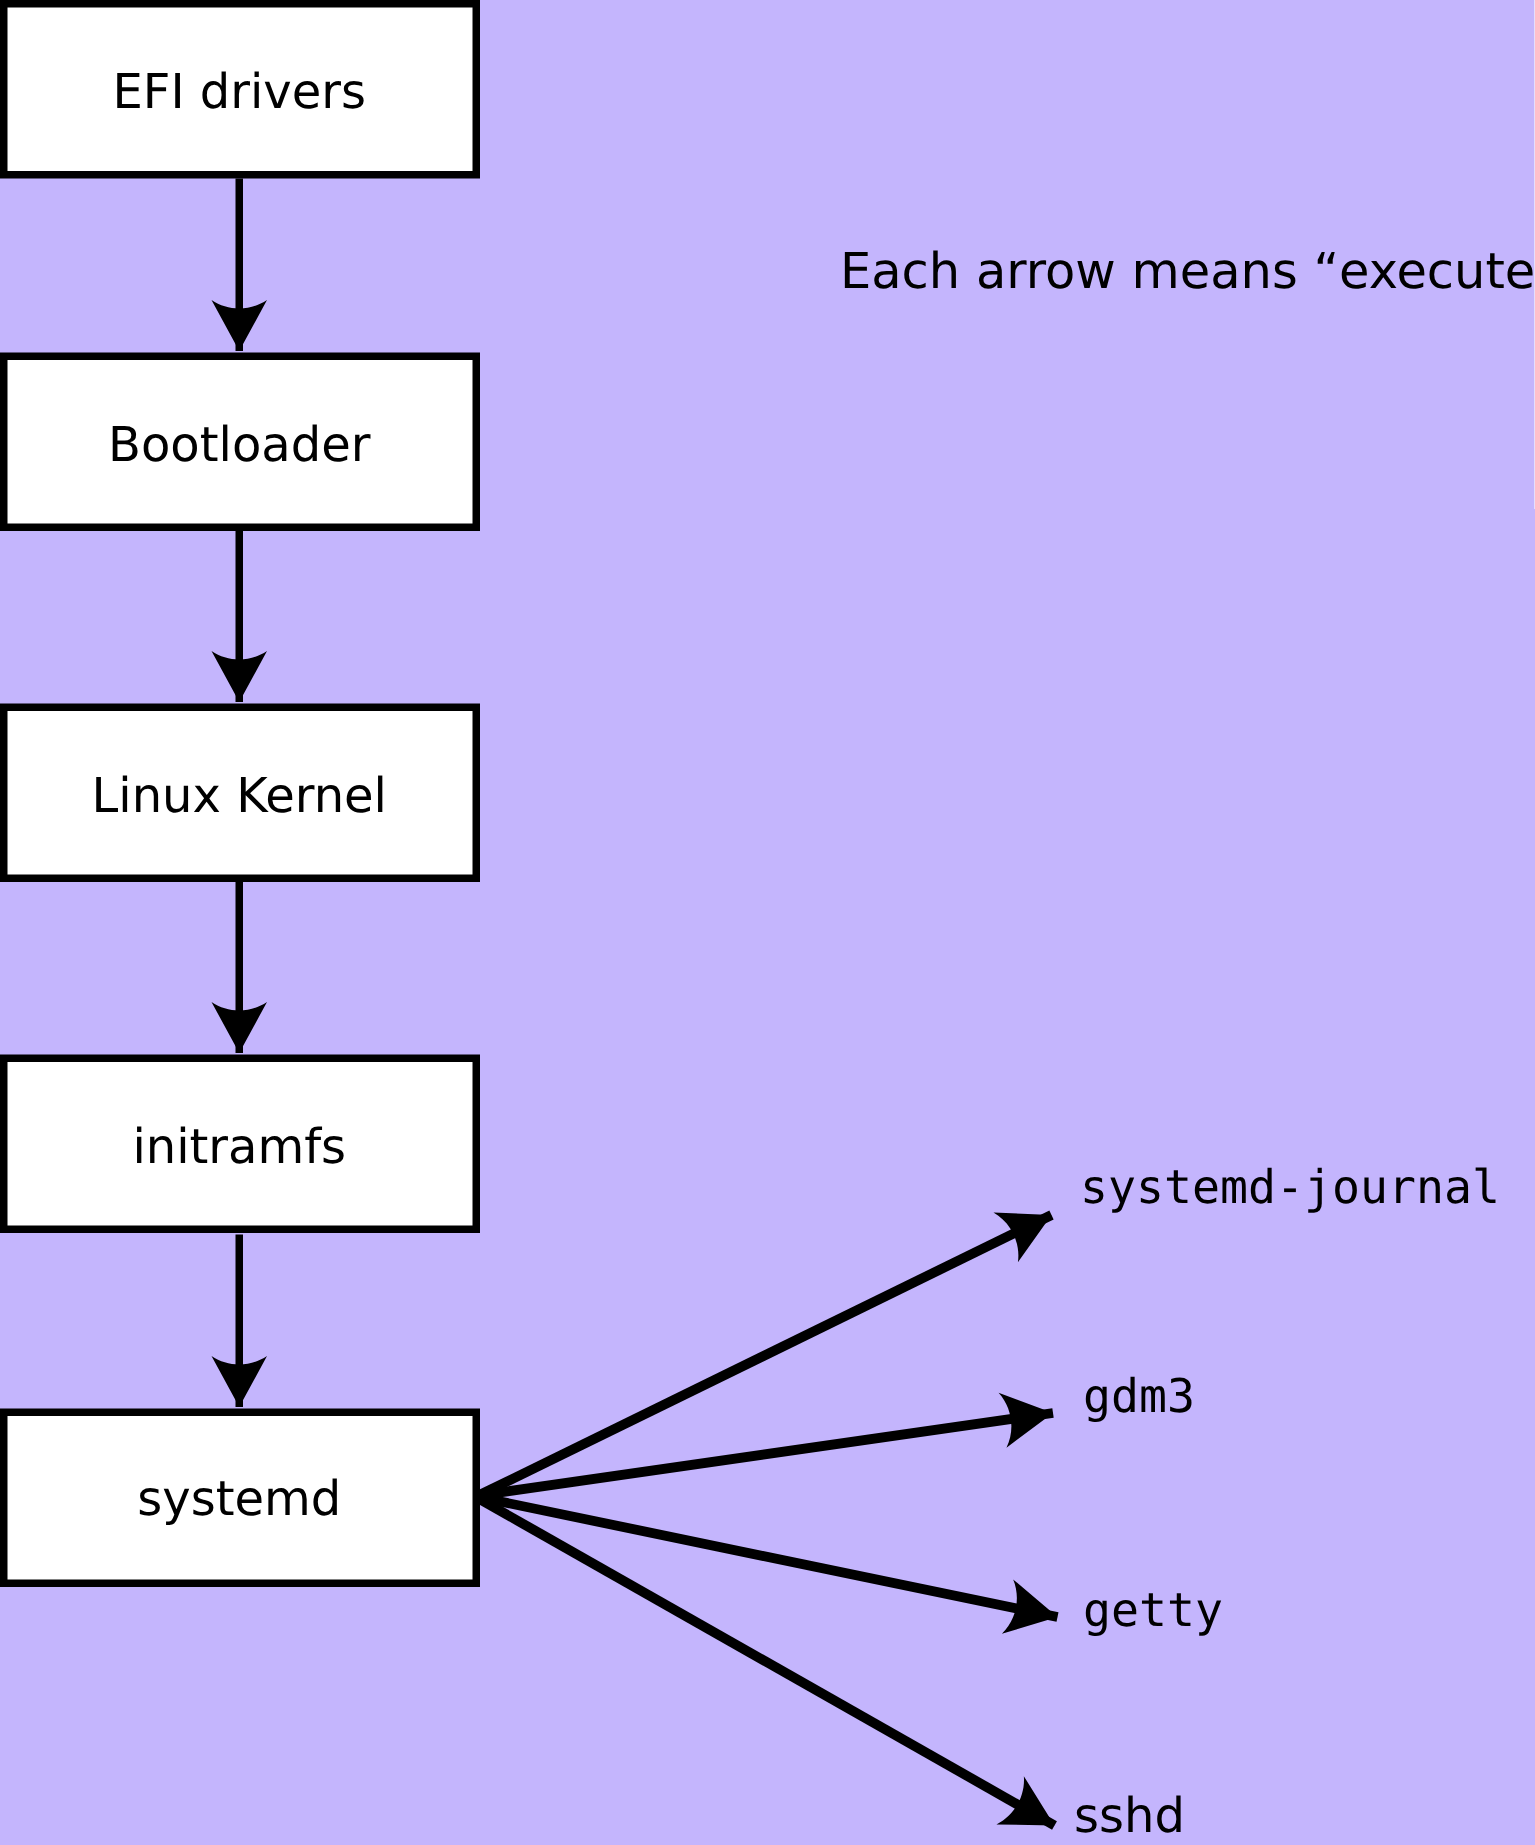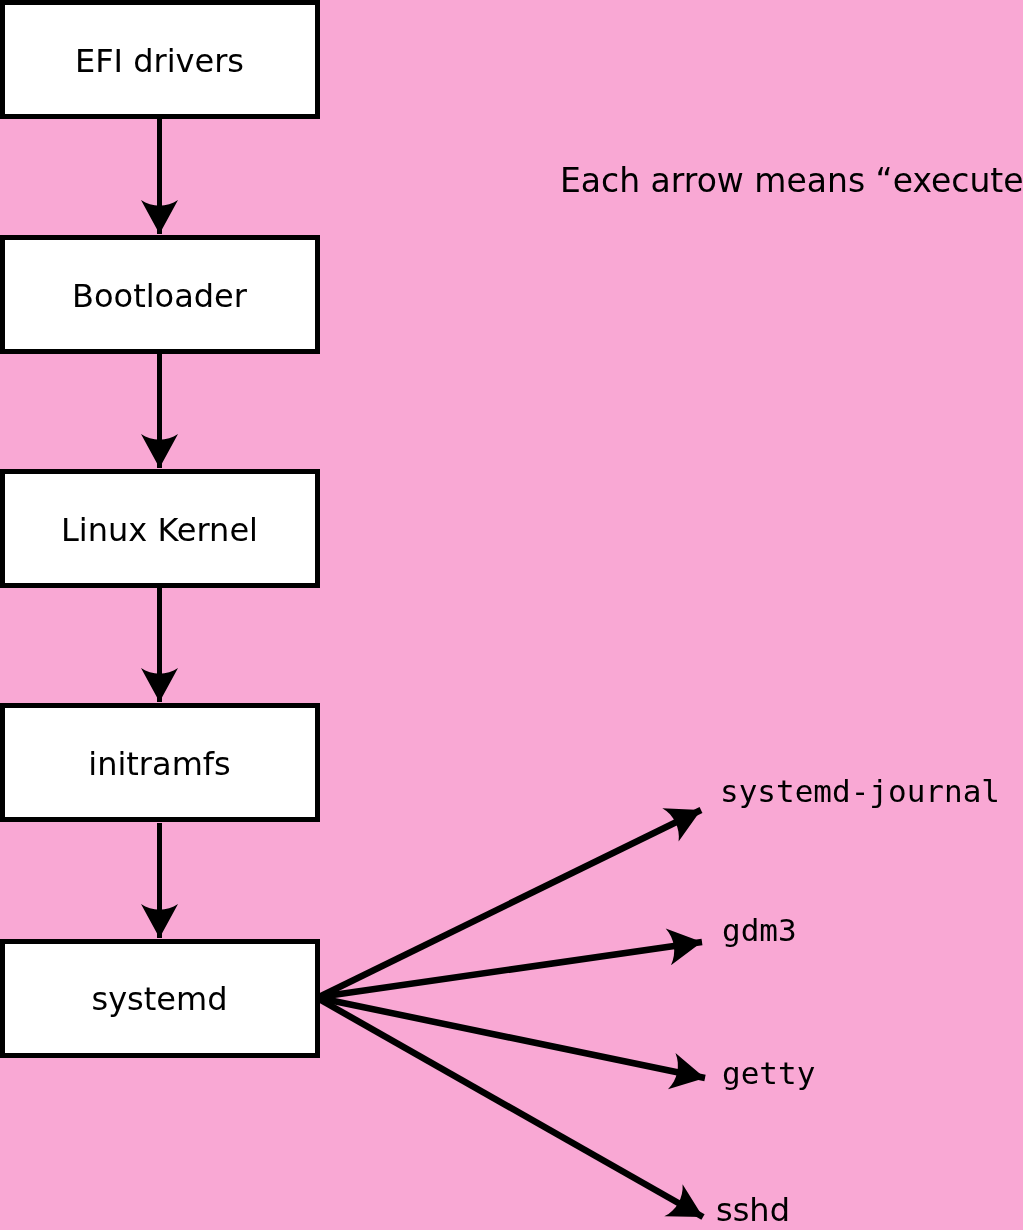--- a/index.html
+++ b/index.html
@@ -4,21 +4,21 @@
 <style>
   html, body {
     margin: 0;
     padding: 0;
     background: #ffffff;
   }
   .canvas {
     position: relative;
     width: 1023px;
     height: 1230px;
-    background: #f9a8d4;
+    background: #c4b5fd;
     overflow: hidden;
     font-family: "DejaVu Sans", "Liberation Sans", sans-serif;
   }
   svg text {
     fill: #000000;
   }
   .node-label {
     font-family: "DejaVu Sans", "Liberation Sans", sans-serif;
     font-size: 32px;
   }

